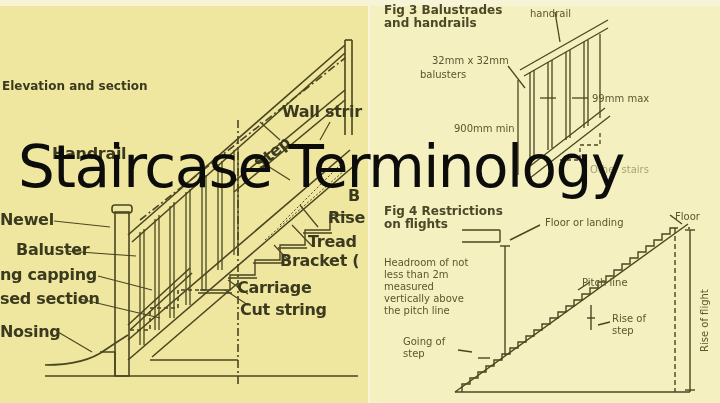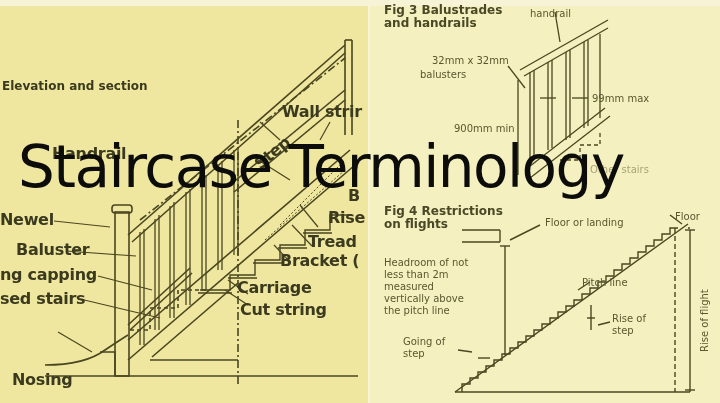--- a/index.html
+++ b/index.html
@@ -152,22 +152,22 @@
       <line x1="670" y1="215" x2="682" y2="224"></line>
     </g>
   </g>
 </svg>
 
 <div class="lbl lbl-head" style="left:2px; top:80px;">Elevation and section</div>
 <div class="lbl lbl-l" style="left:52px; top:146px;">Handrail</div>
 <div class="lbl lbl-l" style="left:0px; top:212px;">Newel</div>
 <div class="lbl lbl-l" style="left:0px; top:242px;margin-left:16px;">Baluster</div>
 <div class="lbl lbl-l" style="left:0px; top:267px;">ng capping</div>
-<div class="lbl lbl-l" style="left:0px; top:291px;">sed stairs</div>
-<div class="lbl lbl-l" style="left:12px; top:324px;margin-top:48px;">Nosing</div>
+<div class="lbl lbl-l" style="left:0px; top:291px;">sed section</div>
+<div class="lbl lbl-l" style="left:0px; top:324px;">Nosing</div>
 <div class="lbl lbl-l" style="left:282px; top:104px;">Wall strir</div>
 <div class="lbl lbl-l rot" style="left:252px; top:160px; transform: rotate(-40deg);">Step</div>
 <div class="lbl lbl-l" style="left:348px; top:188px;">B</div>
 <div class="lbl lbl-l" style="left:328px; top:210px;">Rise</div>
 <div class="lbl lbl-l" style="left:308px; top:234px;">Tread</div>
 <div class="lbl lbl-l" style="left:280px; top:253px;">Bracket (</div>
 <div class="lbl lbl-l" style="left:237px; top:280px;">Carriage</div>
 <div class="lbl lbl-l" style="left:240px; top:302px;text-align:right;">Cut string</div>
 
 <div class="lbl lbl-rh" style="left:384px; top:4px;">Fig 3 Balustrades</div>

